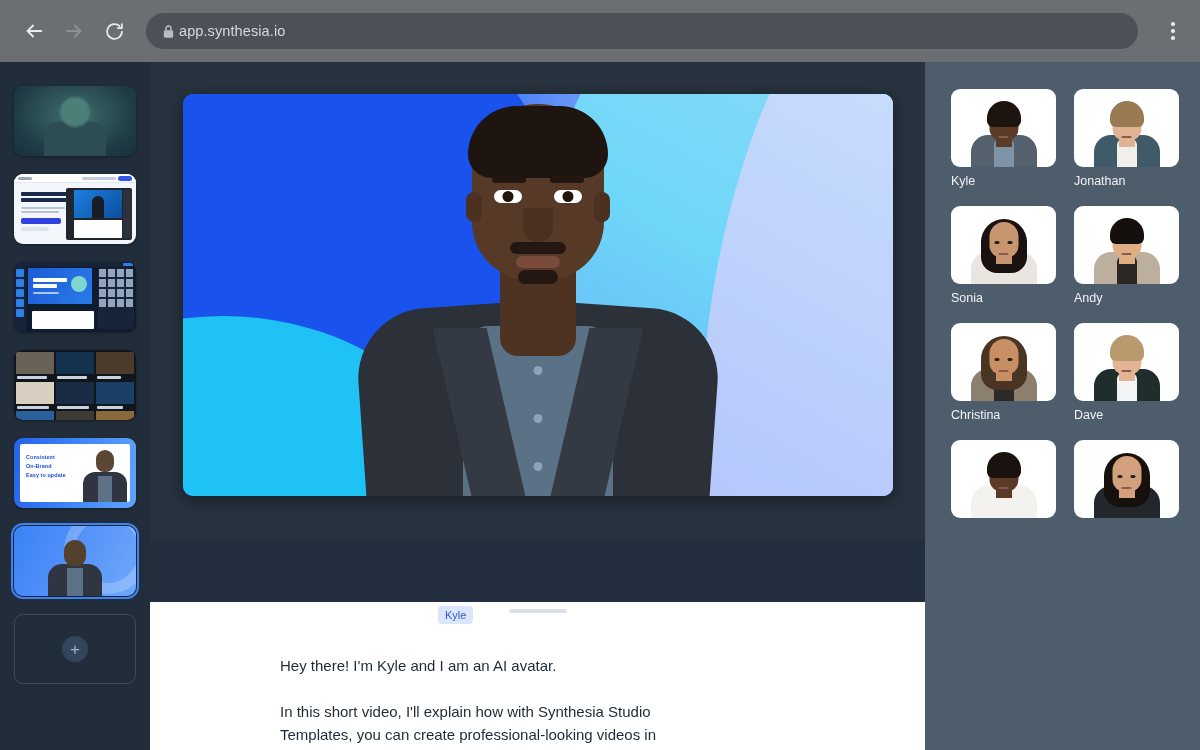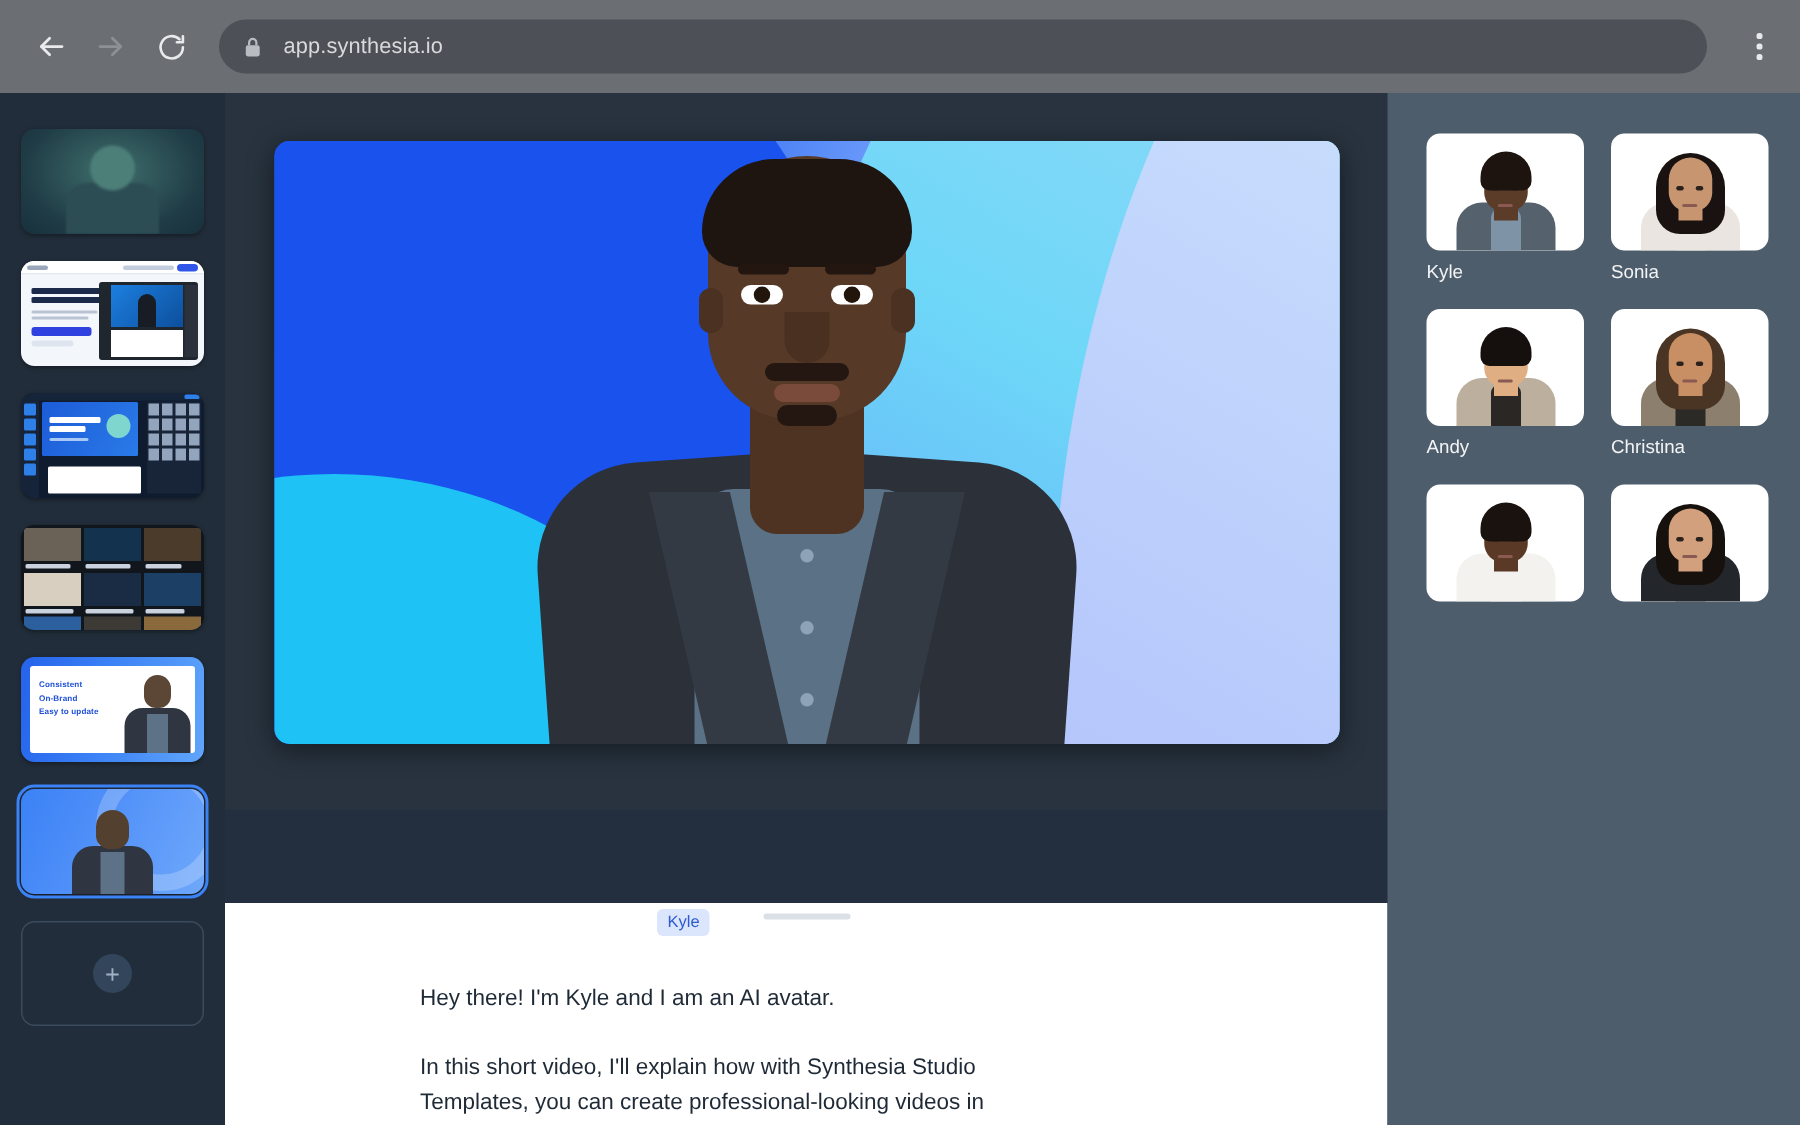--- a/index.html
+++ b/index.html
@@ -16,21 +16,21 @@
     background: #6b6e73; display: flex; align-items: center; padding: 0 14px;
   }
   .nav-btn {
     width: 40px; height: 40px; display: flex; align-items: center; justify-content: center;
     border-radius: 50%; flex: 0 0 auto;
   }
   .nav-btn svg { display: block; }
   .omnibox {
     flex: 1 1 auto; height: 36px; margin-left: 12px; margin-right: 22px;
     background: #4d5056; border-radius: 18px;
-    display: flex; align-items: center; padding: 0 16px; gap: 14px;
+    display: flex; align-items: center; padding: 0 16px; gap: 4px;
   }
   .omnibox .url {
     font-size: 14.5px; color: #d8d9db; letter-spacing: .1px; white-space: nowrap;
   }
   .kebab { width: 26px; height: 40px; display: flex; flex-direction: column;
     align-items: center; justify-content: center; gap: 3.5px; flex: 0 0 auto; }
   .kebab i { width: 3.5px; height: 3.5px; border-radius: 50%; background: #e8e9eb; display:block; }
 
   
   .editor {
@@ -470,20 +470,36 @@
                   <div class="mouth"></div>
                 </div>
                 <div class="hair" style="background:#1d1410"></div>
               </div>
             </div>
             <div class="av-name">Kyle</div>
           </div>
           <div class="av-cell">
             <div class="av-thumb">
               <div class="ap">
+                <div class="torso" style="background:#3f5a68"></div>
+                <div class="inner" style="background:#f0efeb"></div>
+                <div class="neck" style="background:#e0b394"></div>
+                <div class="face" style="background:#e0b394">
+                  <div class="eye l"></div>
+                  <div class="eye r"></div>
+                  <div class="mouth"></div>
+                </div>
+                <div class="hair" style="background:#9a7a52"></div>
+              </div>
+            </div>
+            <div class="av-name">Jonathan</div>
+          </div>
+          <div class="av-cell">
+            <div class="av-thumb">
+              <div class="ap">
                 <div class="torso" style="background:#eae5e0"></div>
                 <div class="inner" style="background:#eae5e0"></div>
                 <div class="hairlong" style="background:#191210"></div>
                 <div class="neck" style="background:#c79671"></div>
                 <div class="face" style="background:#c79671">
                   <div class="eye l"></div>
                   <div class="eye r"></div>
                   <div class="mouth"></div>
                 </div>
               </div>
@@ -518,20 +534,36 @@
                   <div class="eye r"></div>
                   <div class="mouth"></div>
                 </div>
               </div>
             </div>
             <div class="av-name">Christina</div>
           </div>
           <div class="av-cell">
             <div class="av-thumb">
               <div class="ap">
+                <div class="torso" style="background:#1f2e2c"></div>
+                <div class="inner" style="background:#f2f3f4"></div>
+                <div class="neck" style="background:#e3b493"></div>
+                <div class="face" style="background:#e3b493">
+                  <div class="eye l"></div>
+                  <div class="eye r"></div>
+                  <div class="mouth"></div>
+                </div>
+                <div class="hair" style="background:#b89a6e"></div>
+              </div>
+            </div>
+            <div class="av-name">Dave</div>
+          </div>
+          <div class="av-cell">
+            <div class="av-thumb">
+              <div class="ap">
                 <div class="torso" style="background:#f3f2ef"></div>
                 <div class="inner" style="background:#f3f2ef"></div>
                 <div class="neck" style="background:#5a3a26"></div>
                 <div class="face" style="background:#5a3a26">
                   <div class="eye l"></div>
                   <div class="eye r"></div>
                   <div class="mouth"></div>
                 </div>
                 <div class="hair" style="background:#1a120e"></div>
               </div>

